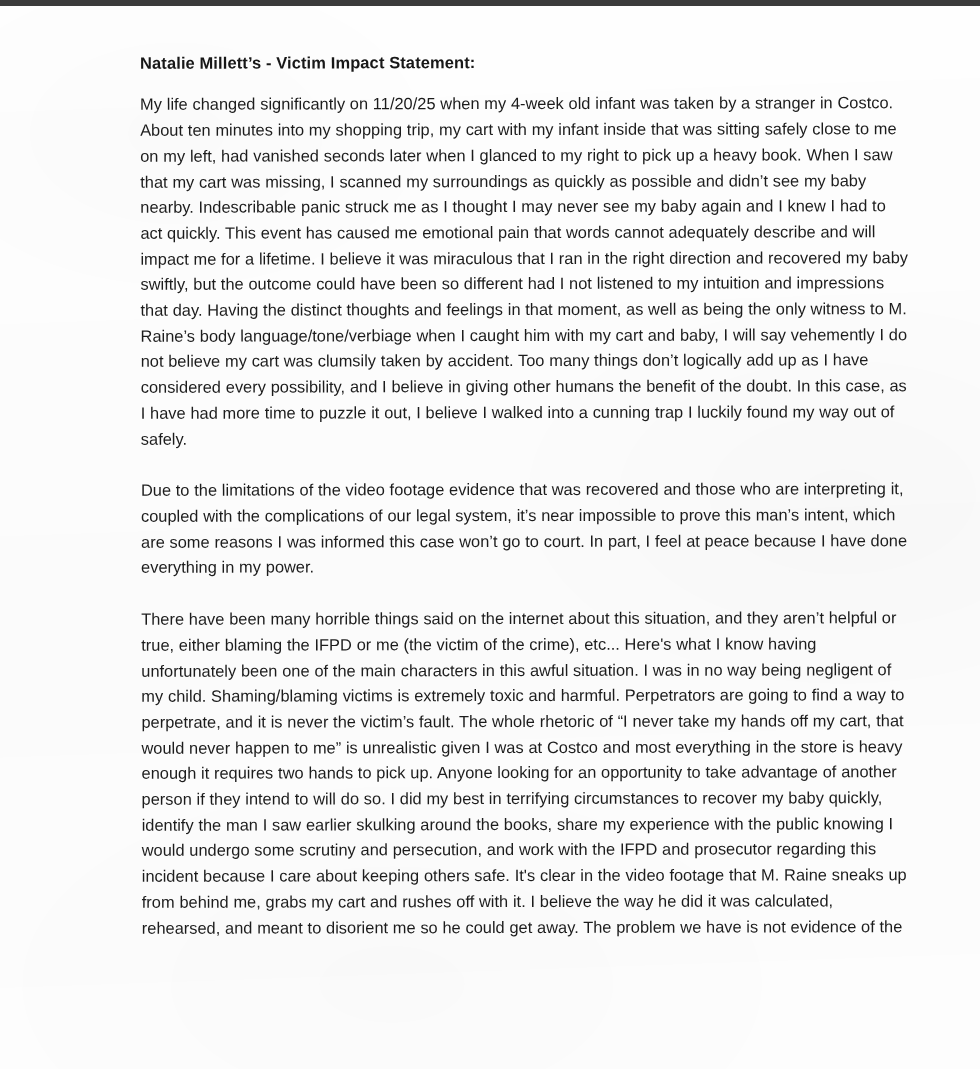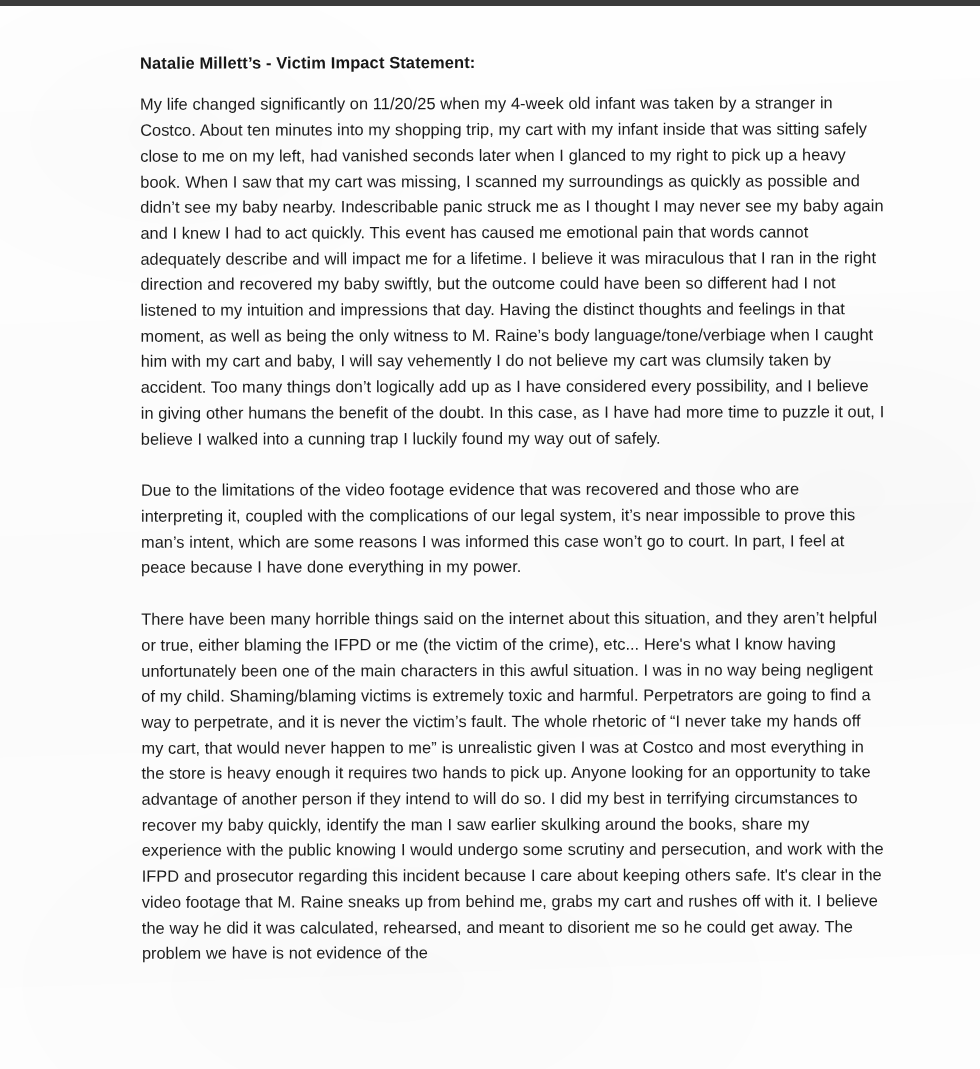--- a/index.html
+++ b/index.html
@@ -52,21 +52,21 @@
       radial-gradient(ellipse 600px 320px at 40% 92%, rgba(0,0,0,0.010), rgba(0,0,0,0) 74%),
       linear-gradient(178deg, rgba(0,0,0,0.000) 0%, rgba(0,0,0,0.012) 58%, rgba(0,0,0,0.004) 100%);
     mix-blend-mode: multiply;
   }
 
   .content {
     position: absolute;
     top: 0;
     left: 0;
     width: 980px;
-    padding: 52px 96px 0 140px;
+    padding: 52px 70px 0 140px;
     box-sizing: border-box;
   }
 
   .doc-title {
     font-size: 16.5px;
     font-weight: 700;
     color: #181818;
     letter-spacing: 0.1px;
     margin: 0 0 18px 0;
     line-height: 1.3;

